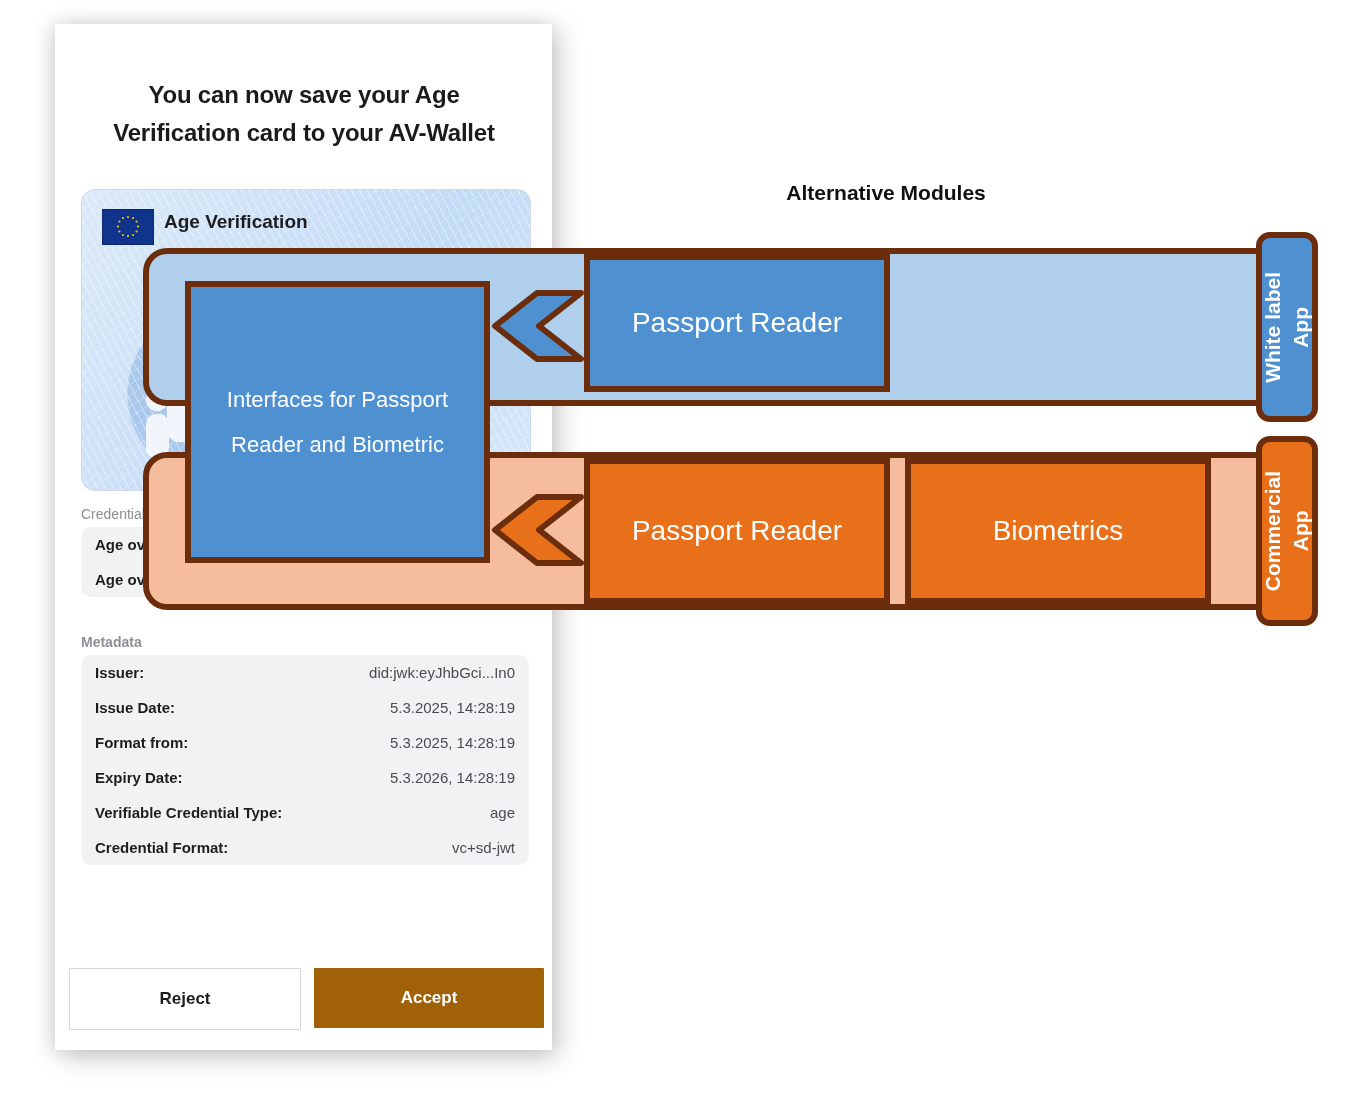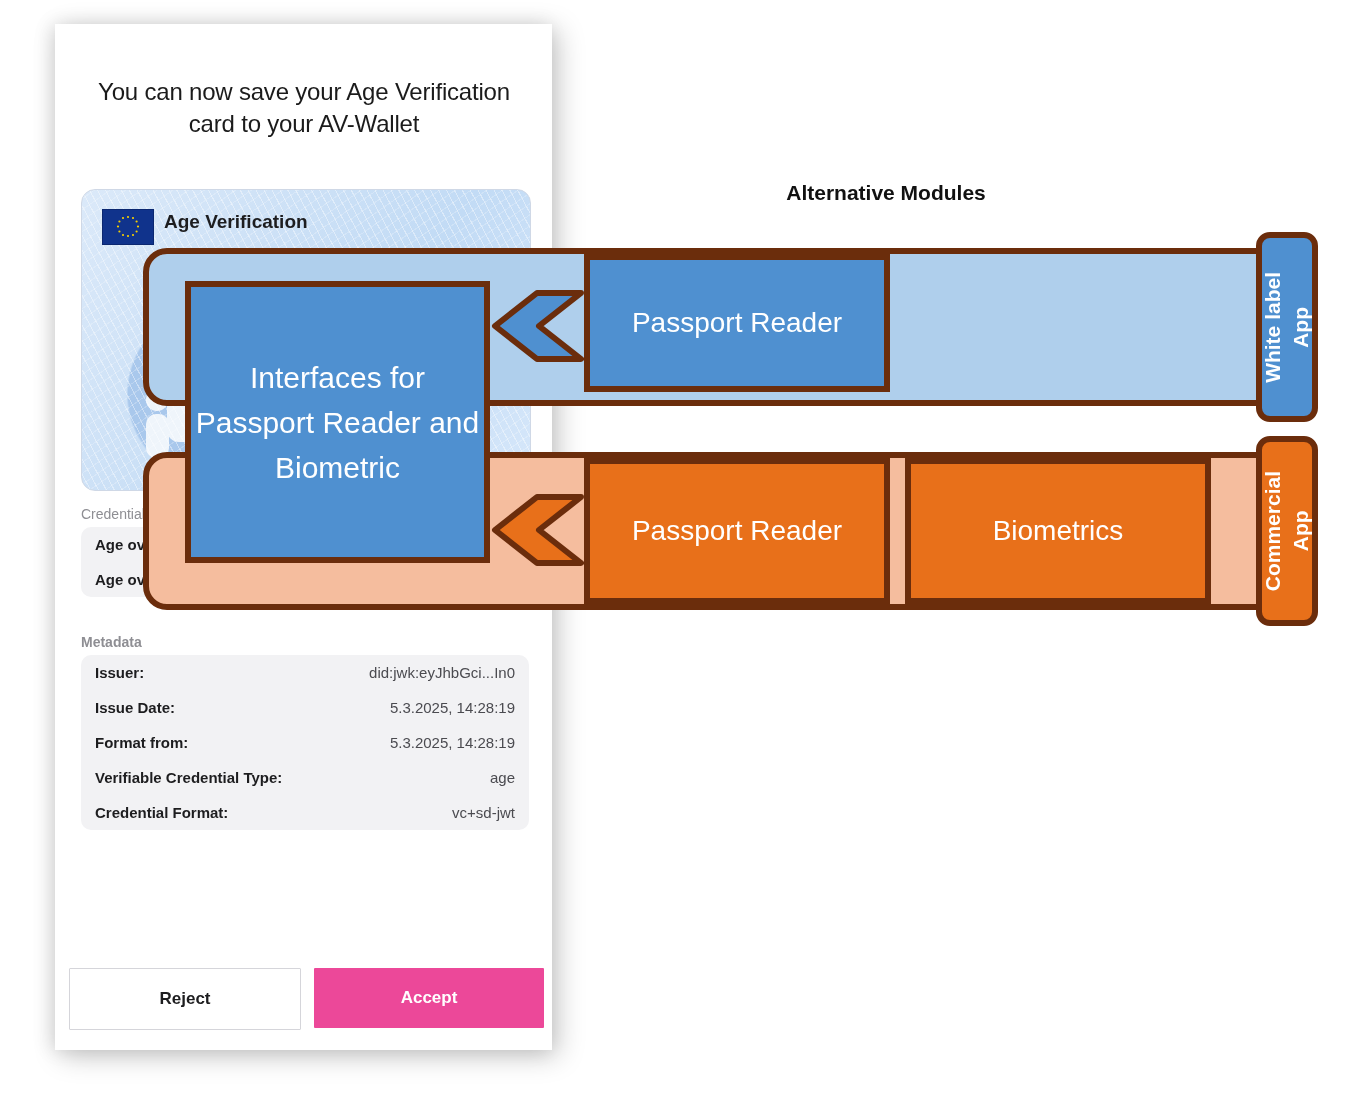--- a/index.html
+++ b/index.html
@@ -14,22 +14,22 @@
 
   
   .phone{
     position:absolute;left:55px;top:24px;width:497px;height:1026px;
     background:#ffffff;
     box-shadow: 6px 6px 26px rgba(0,0,0,0.22), -4px 0 18px rgba(0,0,0,0.10);
     z-index:2;
   }
   .phone-heading{
     position:absolute;left:40px;top:52px;width:418px;
-    text-align:center;font-size:24px;font-weight:normal;color:#1b1b1b;
-    line-height:32px;letter-spacing:-0.2px;
+    text-align:center;font-size:24px;font-weight:bold;color:#1b1b1b;
+    line-height:38px;letter-spacing:-0.2px;
   }
 
   
   .cred-card{
     position:absolute;left:26px;top:165px;width:448px;height:300px;
     border-radius:14px;border:1px solid #cfd8e6;
     background:
       radial-gradient(circle at 30% 68%, #a9c8ec 0 88px, rgba(169,200,236,0) 90px),
       linear-gradient(125deg,#dbe9f9 0%,#cbe0f6 38%,#c2dbf5 60%,#d6e7fa 100%);
     overflow:hidden;
@@ -59,21 +59,21 @@
   .row .k{font-weight:bold;color:#1d1d1f;}
   .row .v{color:#4b4b50;}
 
   
   .btn{
     position:absolute;height:60px;border-radius:1px;
     display:flex;align-items:center;justify-content:center;
     font-size:17px;font-weight:bold;
   }
   .btn-reject{left:14px;top:944px;width:230px;background:#ffffff;border:1px solid #d5d5da;color:#1d1d1f;}
-  .btn-accept{left:259px;top:944px;width:230px;background:#ec4899;color:#ffffff;}
+  .btn-accept{left:259px;top:944px;width:230px;background:#a16207;color:#ffffff;}
 
   
   .diagram-title{
     position:absolute;left:706px;top:181px;width:360px;text-align:center;
     font-size:21px;font-weight:bold;color:#111;
   }
 
   .band{
     position:absolute;border:6px solid #6b2d0c;box-sizing:border-box;
   }
@@ -109,21 +109,21 @@
     writing-mode:vertical-rl;transform:rotate(180deg);
     color:#ffffff;font-size:21px;font-weight:bold;line-height:28px;
     text-align:center;white-space:pre-line;
   }
 
   
   .iface{
     position:absolute;left:185px;top:281px;width:305px;height:282px;
     background:#4F90D0;border:6px solid #6b2d0c;box-sizing:border-box;
     display:flex;align-items:center;justify-content:center;text-align:center;
-    color:#ffffff;font-size:30px;line-height:45px;z-index:12;
+    color:#ffffff;font-size:22px;line-height:45px;z-index:12;
   }
 
   
   .chev{position:absolute;z-index:11;}
   .chev-blue{left:487px;top:289px;width:98px;height:74px;}
   .chev-orange{left:487px;top:493px;width:98px;height:74px;}
 </style>
 </head>
 <body>
 
@@ -191,20 +191,24 @@
       </div>
       <div class="row">
         <span class="k">Issue Date:</span>
         <span class="v">5.3.2025, 14:28:19</span>
       </div>
       <div class="row">
         <span class="k">Format from:</span>
         <span class="v">5.3.2025, 14:28:19</span>
       </div>
       <div class="row">
+        <span class="k">Expiry Date:</span>
+        <span class="v">5.3.2026, 14:28:19</span>
+      </div>
+      <div class="row">
         <span class="k">Verifiable Credential Type:</span>
         <span class="v">age</span>
       </div>
       <div class="row">
         <span class="k">Credential Format:</span>
         <span class="v">vc+sd-jwt</span>
       </div>
     </div>
 
     <div class="btn btn-reject">Reject</div>

